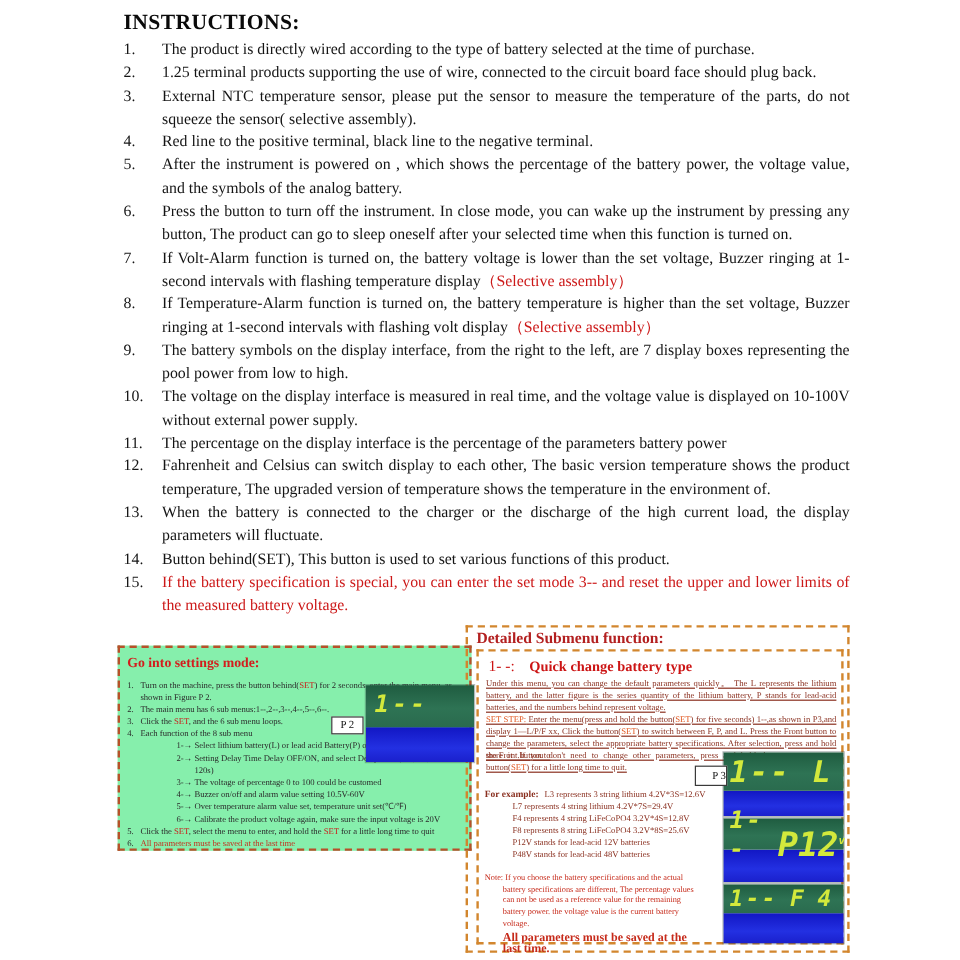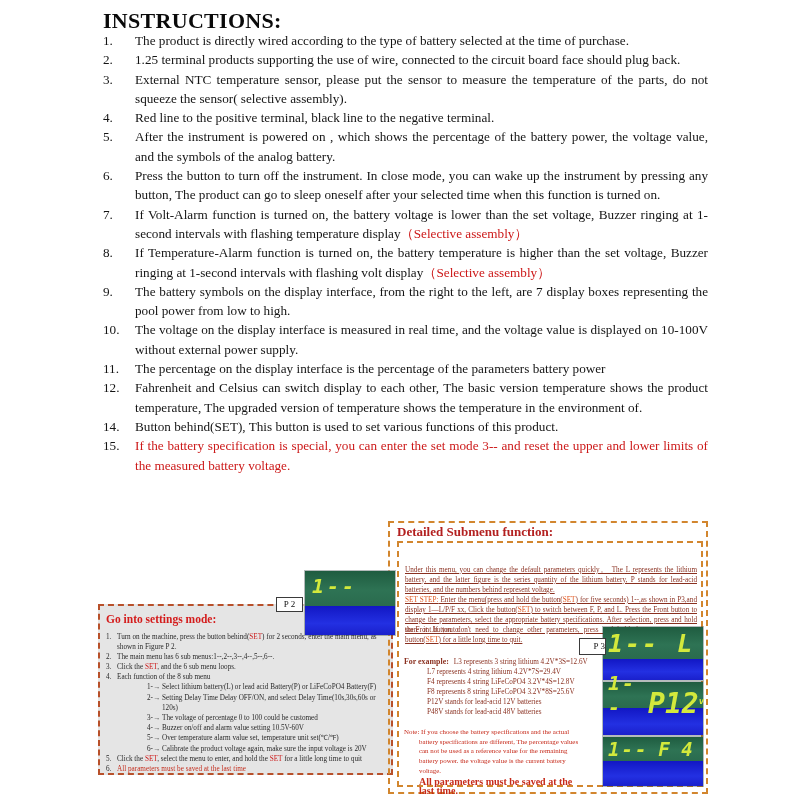--- a/index.html
+++ b/index.html
@@ -1,29 +1,29 @@
 <!DOCTYPE html>
 <html><head>
 <meta charset="utf-8">
 <style>
   html,body{margin:0;padding:0;}
   body{width:800px;height:800px;background:#ffffff;font-family:"Liberation Serif",serif;position:relative;overflow:hidden;}
   .page{position:absolute;inset:0;}
 
   
-  .title{position:absolute;left:103px;top:8px;font-size:22px;font-weight:bold;color:#0a0a0a;letter-spacing:.3px;}
+  .title{position:absolute;left:103px;top:8px;font-size:18px;font-weight:bold;color:#0a0a0a;letter-spacing:.3px;}
   .inst-list{position:absolute;left:103px;top:31px;width:605px;}
   .inst{display:flex;font-size:13.2px;line-height:19.3px;color:#141414;}
   .inst .num{width:32px;flex:none;}
   .inst .txt{flex:1;text-align:justify;}
   .red{color:#cc1818;}
   .orange{color:#e0541c;}
 
   
-  .sbox{position:absolute;left:98px;top:604px;width:295px;height:171px;border:2px dashed #b8502a;box-sizing:border-box;padding:5px 6px 0 6px;background:#e5e5e5;}
+  .sbox{position:absolute;left:98px;top:538px;width:295px;height:171px;border:2px dashed #b8502a;box-sizing:border-box;padding:5px 6px 0 6px;background:#86efac;}
   .sbox-title{color:#d41c1c;font-weight:bold;font-size:11.5px;margin:2px 0 7px 0;}
   .s-item{display:flex;font-size:7.2px;line-height:10.1px;color:#2a2a2a;}
   .s-item .num{width:11px;flex:none;}
   .s-item .txt{flex:1;}
   .s-sub{display:flex;margin-left:41px;font-size:7.2px;line-height:10.2px;color:#2a2a2a;}
   .s-sub .num{width:15px;flex:none;}
   .red2{color:#c43020;}
 
   
   .lcd{position:absolute;z-index:4;box-shadow:0 0 0 1px rgba(40,60,60,.35);}
@@ -115,20 +115,24 @@
       </div>
     <div class="inst">
         <span class="num">11.</span>
         <div class="txt"><span>The percentage on the display interface is the percentage of the parameters battery power</span></div>
       </div>
     <div class="inst">
         <span class="num">12.</span>
         <div class="txt"><span>Fahrenheit and Celsius can switch display to each other, The basic version temperature shows the product temperature, The upgraded version of temperature shows the temperature in the environment of.</span></div>
       </div>
     <div class="inst">
+        <span class="num">13.</span>
+        <div class="txt"><span>When the battery is connected to the charger or the discharge of the high current load, the display parameters will fluctuate.</span></div>
+      </div>
+    <div class="inst">
         <span class="num">14.</span>
         <div class="txt"><span>Button behind(SET), This button is used to set various functions of this product.</span></div>
       </div>
     <div class="inst">
         <span class="num">15.</span>
         <div class="txt"><span class="red">If the battery specification is special, you can enter the set mode 3-- and reset the upper and lower limits of the measured battery voltage.</span></div>
       </div>
   </div>
 
   <div class="sbox">
@@ -187,20 +191,23 @@
   <div class="lcd p2d">
     <div class="lcd-green">
         <span class="seg">1--</span>
       </div>
     <div class="lcd-blue"></div>
   </div>
 
   <div class="obox"></div>
   <div class="obox-title">Detailed Submenu function:</div>
   <div class="ibox"></div>
+  <div class="sm-heading">
+    <span class="hn">1- -:</span><span class="hb">Quick change battery type</span>
+  </div>
   <div class="sm-para pp1"><span>Under this menu, you can change the default parameters quickly。 The L represents the lithium battery, and the latter figure is the series quantity of the lithium battery, P stands for lead-acid batteries, and the numbers behind represent voltage.</span></div>
   <div class="sm-para pp2a"><span class="orange">SET STEP:</span><span> Enter the menu(press and hold the button(</span><span class="orange">SET</span><span>) for five seconds) 1--,as shown in P3,and display 1—L/P/F xx, Click the button(</span><span class="orange">SET</span><span>) to switch between F, P, and L. Press the Front button to change the parameters, select the appropriate battery specifications. After selection, press and hold the Front button to</span></div>
   <div class="sm-para pp2b"><span>store it .If you don't need to change other parameters, press and hold the button(</span><span class="orange">SET</span><span>) for a little long time to quit.</span></div>
   <div class="sm-ex">
     <div class="ex-line first"><span class="ex-label">For example:</span><span>L3 represents 3 string lithium    4.2V*3S=12.6V</span></div>
     <div class="ex-line">L7 represents 4 string lithium    4.2V*7S=29.4V</div>
     <div class="ex-line">F4 represents 4 string LiFeCoPO4    3.2V*4S=12.8V</div>
     <div class="ex-line">F8 represents 8 string LiFeCoPO4    3.2V*8S=25.6V</div>
     <div class="ex-line">P12V stands for lead-acid 12V batteries</div>
     <div class="ex-line">P48V stands for lead-acid 48V batteries</div>

